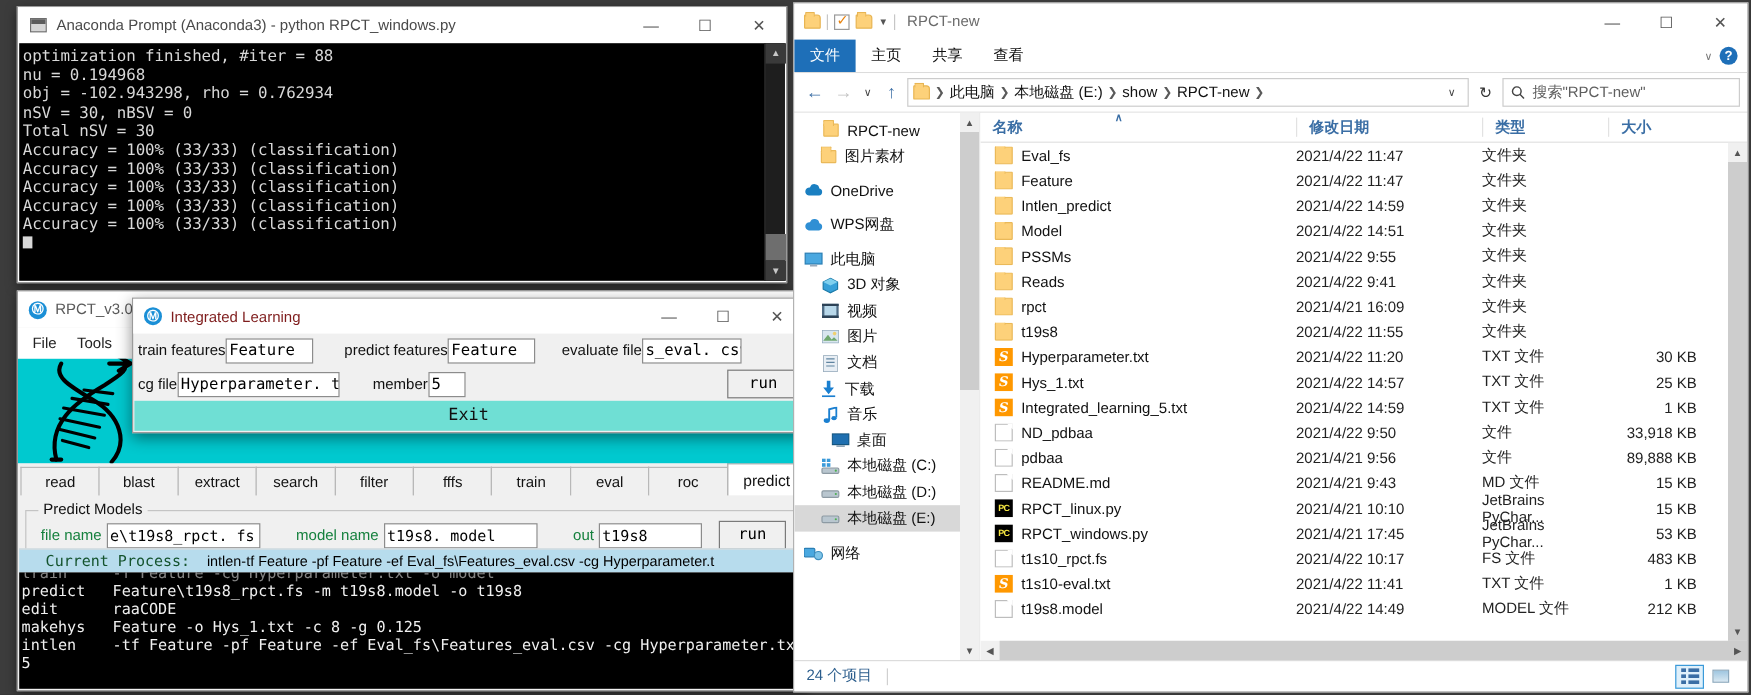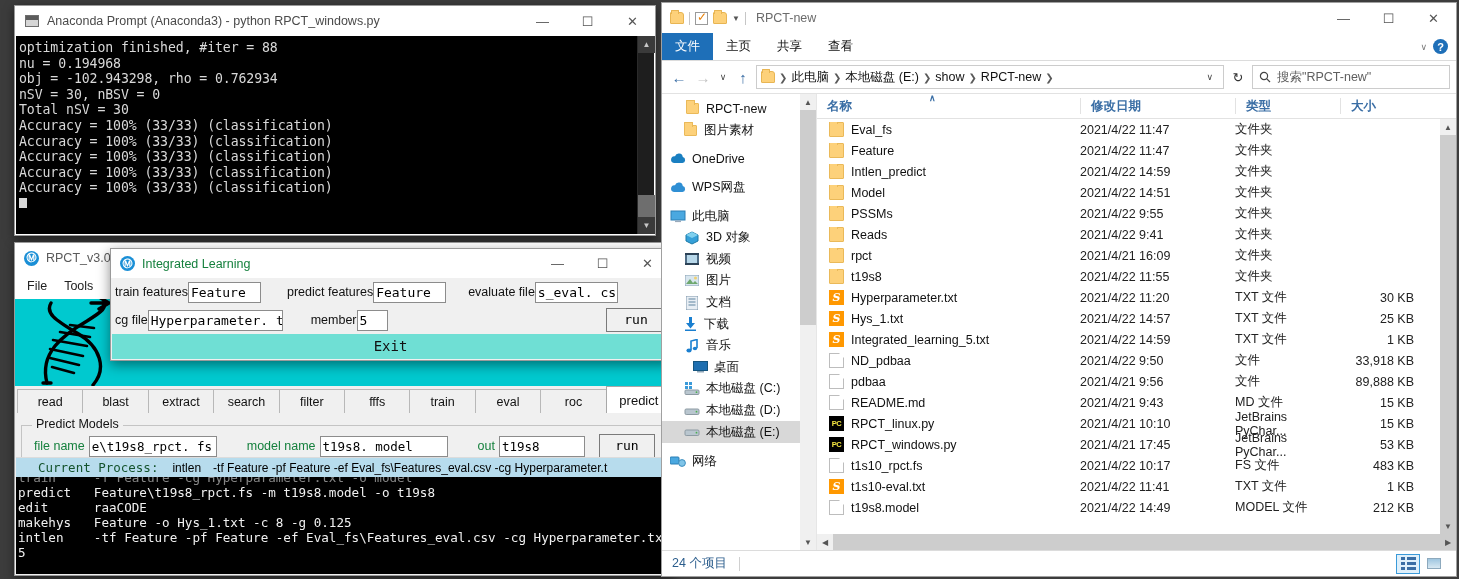--- a/index.html
+++ b/index.html
@@ -106,21 +106,21 @@
   .proc-bar {
     position: absolute; left: 1px; right: 1px; bottom: 98px; height: 20px;
     background: #b7dced; display: flex; align-items: center; overflow: hidden;
     border-top: 1px solid #dcdcdc;
   }
   .proc-label {
     font-family: "DejaVu Sans Mono", "Liberation Mono", monospace;
     font-size: 12.5px; color: #14532d; margin-left: 22px; white-space: nowrap;
   }
   .proc-cmd { font-size: 12px; color: #000; margin-left: 14px; white-space: nowrap; }
-  .proc-args { font-size: 12px; color: #000; margin-left: 12px; white-space: nowrap; }
+  .proc-args { font-size: 12px; color: #000; margin-left: 0; white-space: nowrap; }
   .rpct-console {
     position: absolute; left: 1px; right: 1px; bottom: 1px; height: 97px;
     background: #000; color: #f0f0f0;
     font-family: "DejaVu Sans Mono", "Liberation Mono", monospace;
     font-size: 12.6px; line-height: 15px; overflow: hidden; padding-left: 2px;
   }
   .rpct-console .line { white-space: pre; }
   .rpct-console .first { opacity: .55; margin-top: -7px; }
 
   
@@ -128,21 +128,21 @@
     position: absolute; left: 110px; top: 248px; width: 561px; height: 113px;
     background: #f0f0f0; border: 1px solid #9a9a9a;
     box-shadow: 0 4px 12px rgba(0,0,0,.45);
   }
   .il-title { height: 29px; display: flex; align-items: center; background: #fff; }
   .il-logo {
     width: 15px; height: 15px; margin: 0 7px 0 9px; border-radius: 50%;
     background: #1a8fd6; color: #fff; font-size: 10px; font-weight: bold;
     display: flex; align-items: center; justify-content: center; flex: none;
   }
-  .il-title-text { font-size: 12.5px; color: #15803d; }
+  .il-title-text { font-size: 12.5px; color: #7f1d1d; }
   .il-row { display: flex; align-items: center; height: 28px; padding-left: 4px; }
   .il-label { font-size: 12.5px; color: #111; }
   .il-input {
     border: 1px solid #8c8c8c; background: #fff; height: 21px; line-height: 20px;
     font-family: "DejaVu Sans Mono", "Liberation Mono", monospace; font-size: 13px;
     padding: 0 2px; color: #000; white-space: nowrap; overflow: hidden;
   }
   .il-run {
     position: absolute; right: 4px; width: 60px; height: 24px; line-height: 22px;
     text-align: center; border: 1px solid #7a7a7a; background: #f0f0f0;

